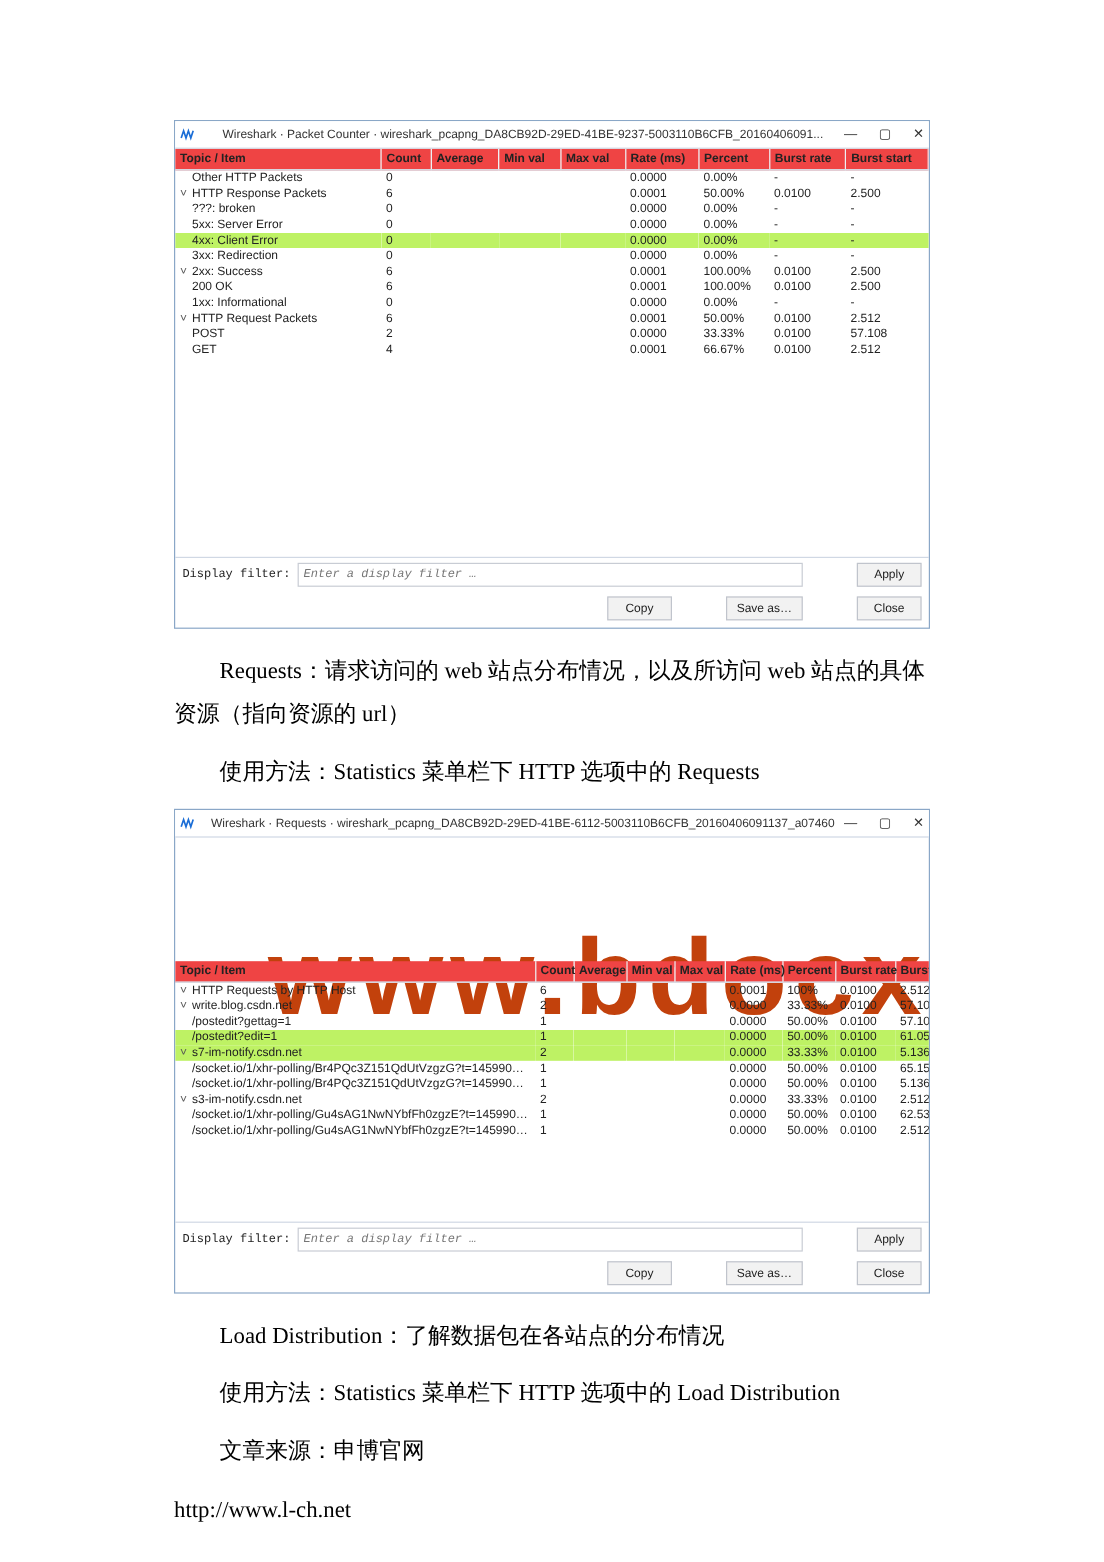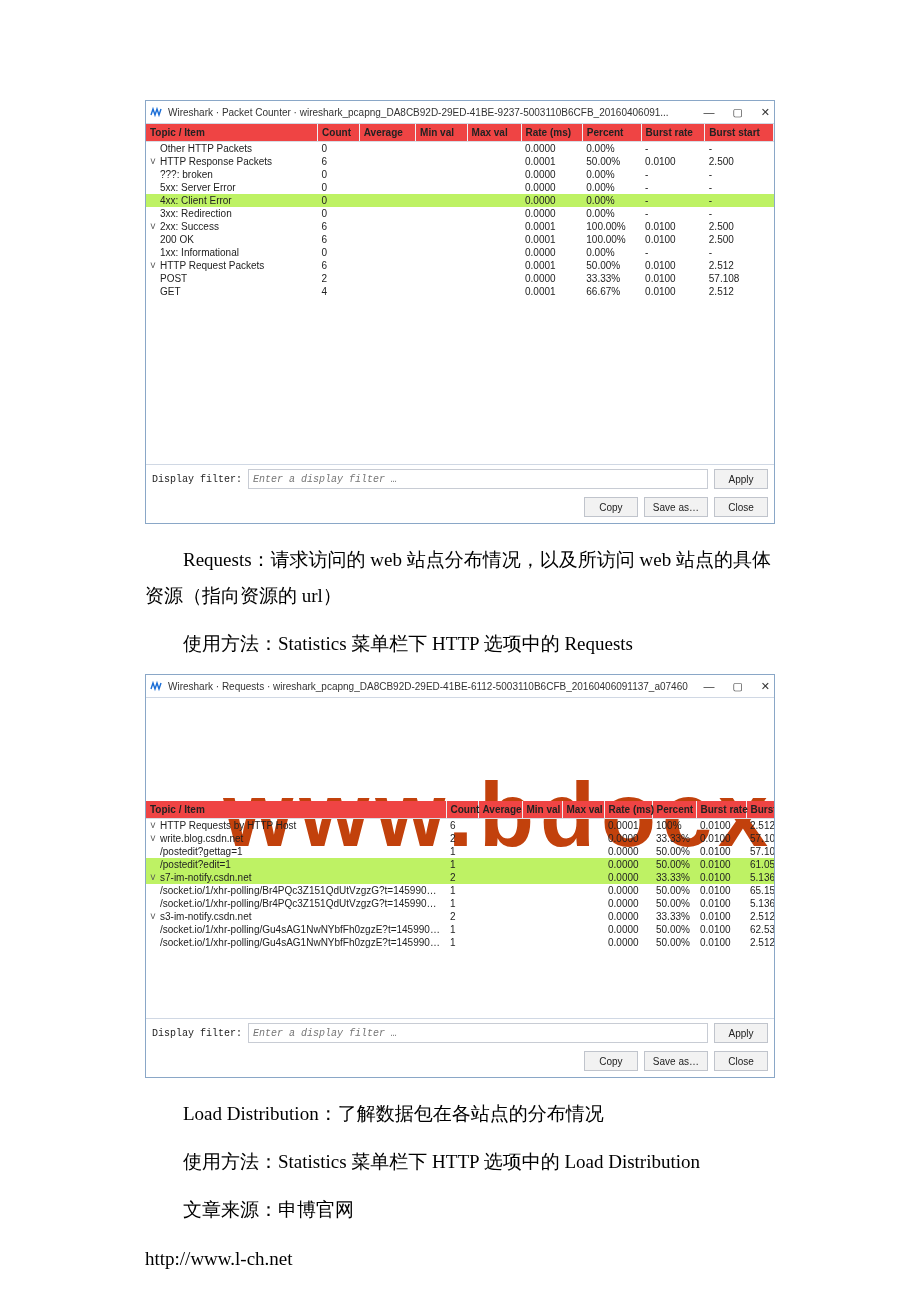--- a/index.html
+++ b/index.html
@@ -20,20 +20,21 @@
     margin: 0 100px 18px 100px;
     font-size: 10px;
   }
   .titlebar {
     display: flex;
     align-items: center;
     height: 22px;
     border-bottom: 1px solid #d0d8e4;
     background: #fff;
     padding: 0 4px;
+    text-align: center;
   }
   .wicon {
     width: 12px; height: 12px;
     margin-right: 6px;
   }
   .wicon svg { display:block; }
   .title-text {
     flex: 1;
     white-space: nowrap;
     overflow: hidden;
@@ -98,20 +99,21 @@
     color:#9aa;
   }
   .btn {
     background:#f2f2f2;
     border:1px solid #c0c4cc;
     height:20px;
     min-width:54px;
     font-size:10px;
     color:#222;
     padding:0 8px;
+    margin-left:39px;
   }
   .bottombar {
     display:flex;
     justify-content:flex-end;
     gap:6px;
     padding:4px 6px 6px 6px;
   }
   .prose {
     font-family: "Times New Roman", SimSun, serif;
     font-size: 19px;

